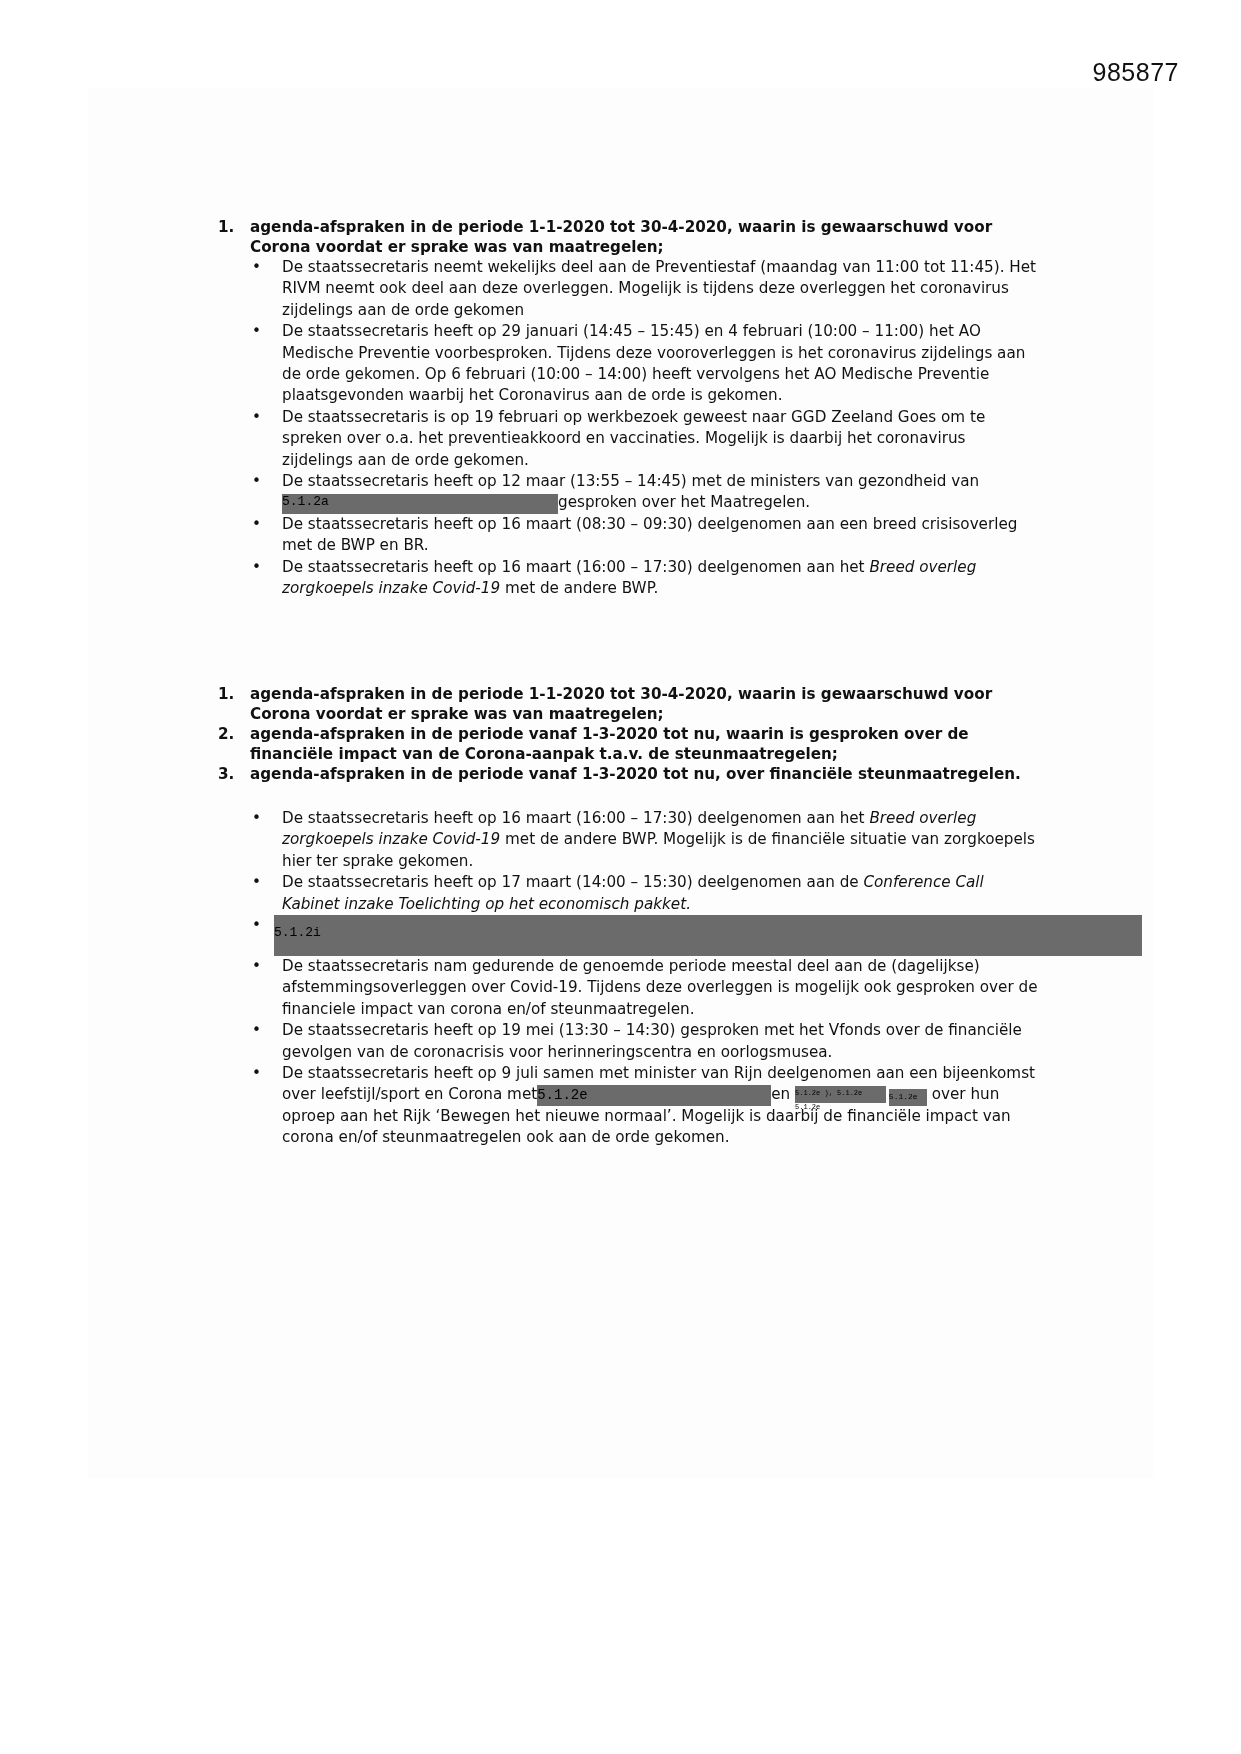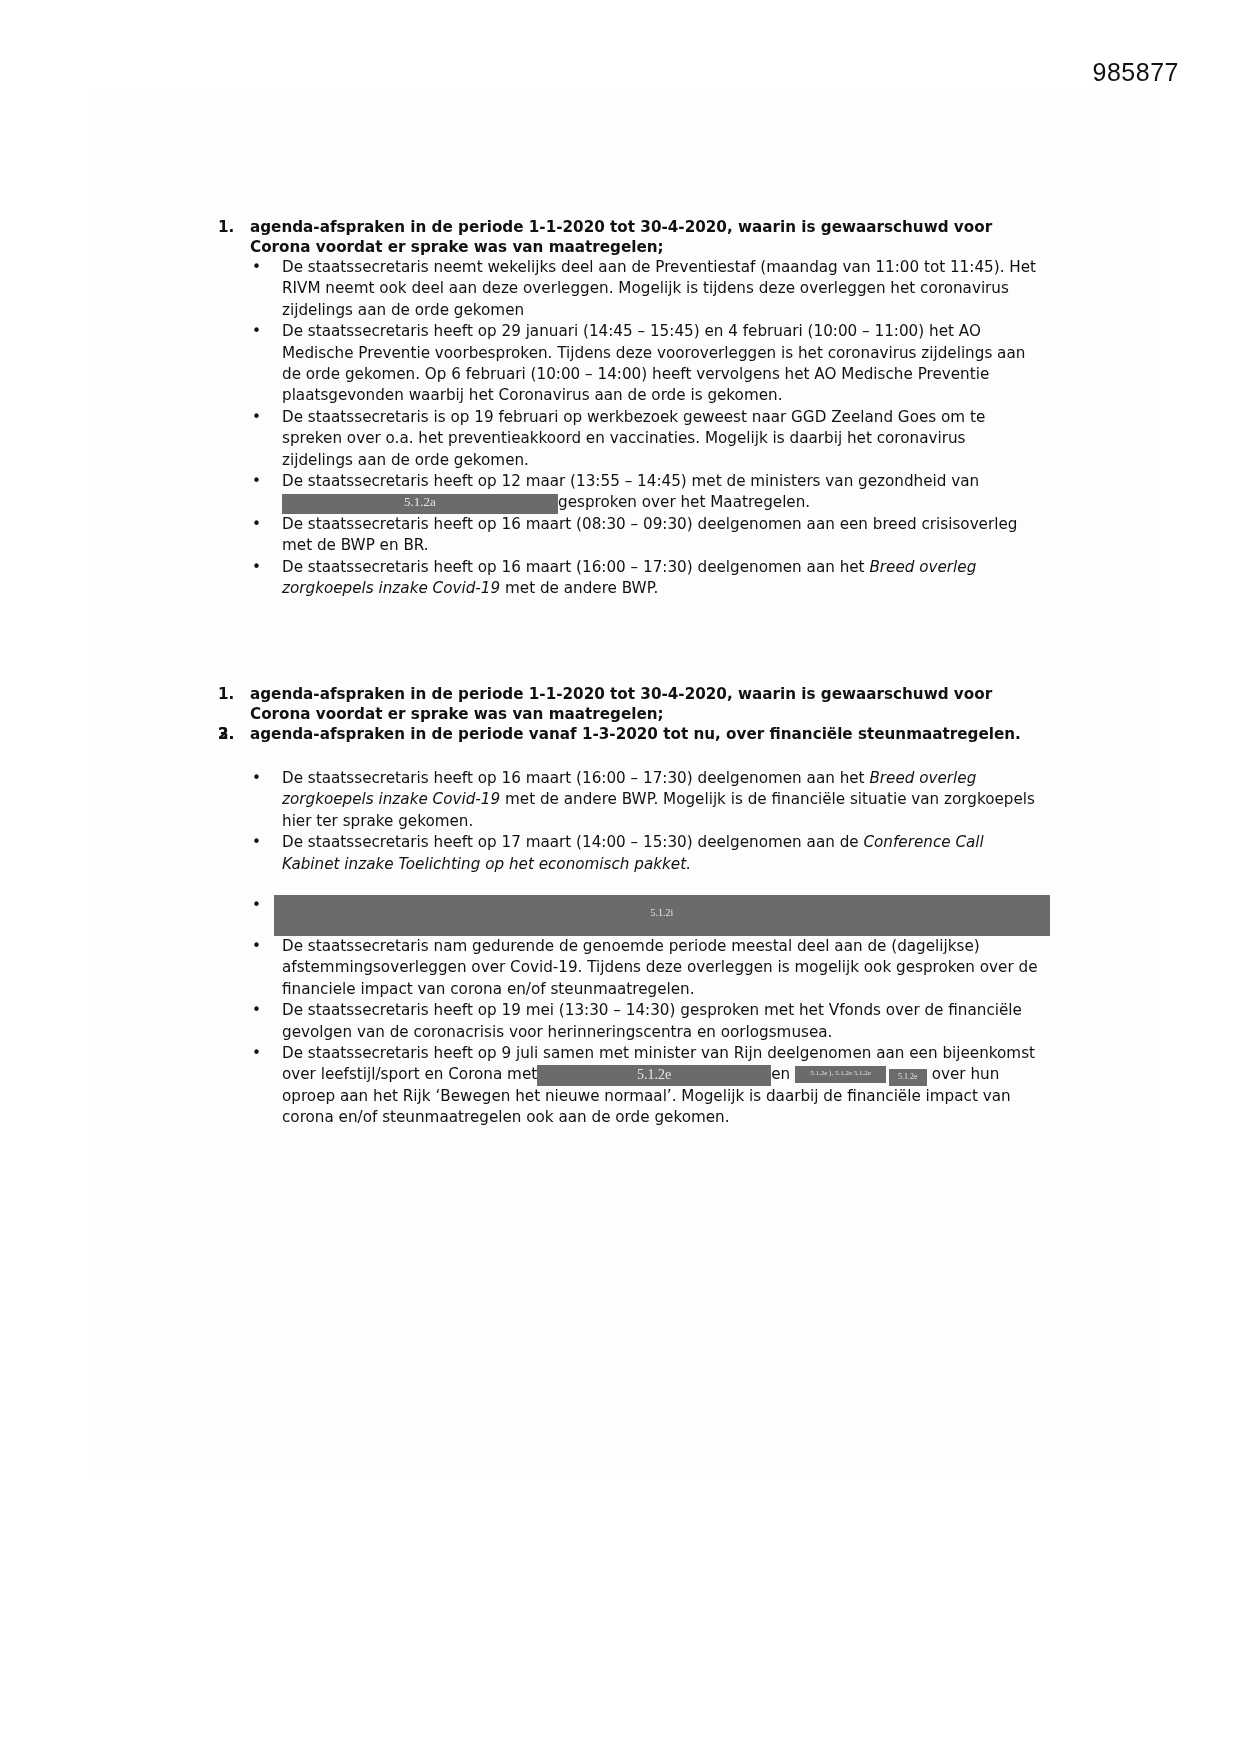--- a/index.html
+++ b/index.html
@@ -25,25 +25,25 @@
     .heading-item .num { position: absolute; left: 0; top: 0; }
     .subtitle { font-style: italic; font-size: 15.2px; line-height: 21px; margin-top: 18px; }
     .bullets { margin: 0; padding: 0; list-style: none; }
     .bullet {
       position: relative; padding-left: 64px; font-size: 15.2px; line-height: 21.4px;
     }
     .bullet .dot { position: absolute; left: 34px; top: 0; }
     .sec2 .bullets { margin-top: 24px; }
     .i { font-style: italic; }
     .redact {
-      display: inline-block; background: #6b6b6b; color: #e5e5e5; text-align: center;
-      font-family: Liberation Serif, serif; vertical-align: bottom;
+      display: inline-block; background: #6b6b6b; color: #000000; text-align: left;
+      font-family: Liberation Mono, monospace; vertical-align: bottom;
     }
     .r-a { width: 276px; height: 20px; font-size: 13px; line-height: 16px; }
-    .r-i { display: block; width: 776px; height: 41px; line-height: 36px; font-size: 10px; margin-left: -8px; margin-top: 20px; }
+    .r-i { display: block; width: 868px; height: 41px; line-height: 36px; font-size: 13px; margin-left: -8px; }
     .r-e-wide { width: 234px; height: 21px; font-size: 14px; line-height: 20px; }
     .r-e-small { width: 91px; height: 17px; font-size: 7px; line-height: 14px; vertical-align: middle; }
     .r-e-tiny { width: 38px; height: 17px; font-size: 8px; line-height: 16px; margin-left: -2px; }
   </style>
 </head>
 <body>
 
 <div class="doc-id">985877</div>
 <div class="page-scan"></div>
 
@@ -84,20 +84,21 @@
 </div>
 
 <div class="content sec2">
   <ol class="heading-list">
     <li class="heading-item">
       <span class="num">1.</span>
       <span>agenda-afspraken in de periode 1-1-2020  tot 30-4-2020, waarin is gewaarschuwd voor Corona voordat er sprake was van maatregelen;</span>
     </li>
     <li class="heading-item">
       <span class="num">2.</span>
+      <span>agenda-afspraken  in de periode vanaf 1-3-2020 tot nu, waarin is gesproken over de financiële impact van de Corona-aanpak t.a.v. de steunmaatregelen;</span>
     </li>
     <li class="heading-item">
       <span class="num">3.</span>
       <span>agenda-afspraken in de periode vanaf 1-3-2020 tot nu, over financiële steunmaatregelen.</span>
     </li>
   </ol>
   <ul class="bullets">
     <li class="bullet">
       <span class="dot">•</span>
       <span>De staatssecretaris heeft op 16 maart (16:00 – 17:30) deelgenomen aan het </span><span class="i">Breed overleg zorgkoepels inzake Covid-19</span><span> met de andere BWP. Mogelijk is de financiële situatie van zorgkoepels hier ter sprake gekomen.</span>

